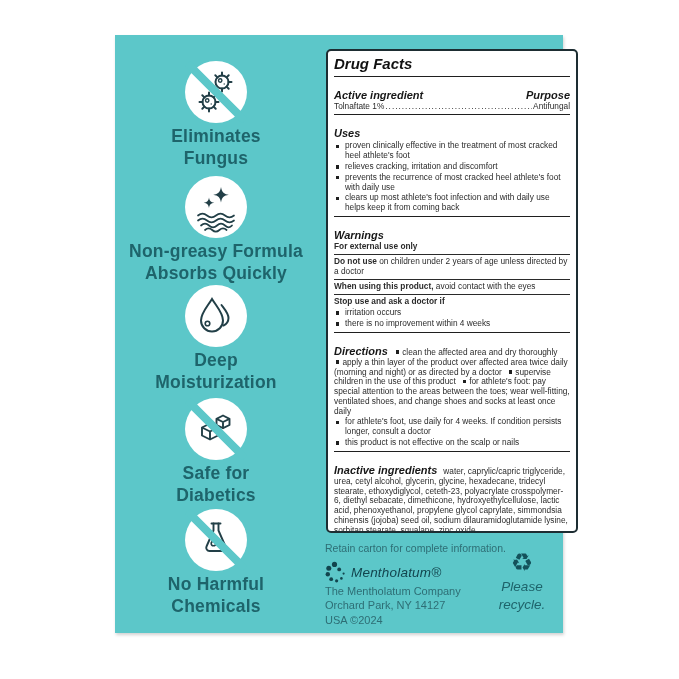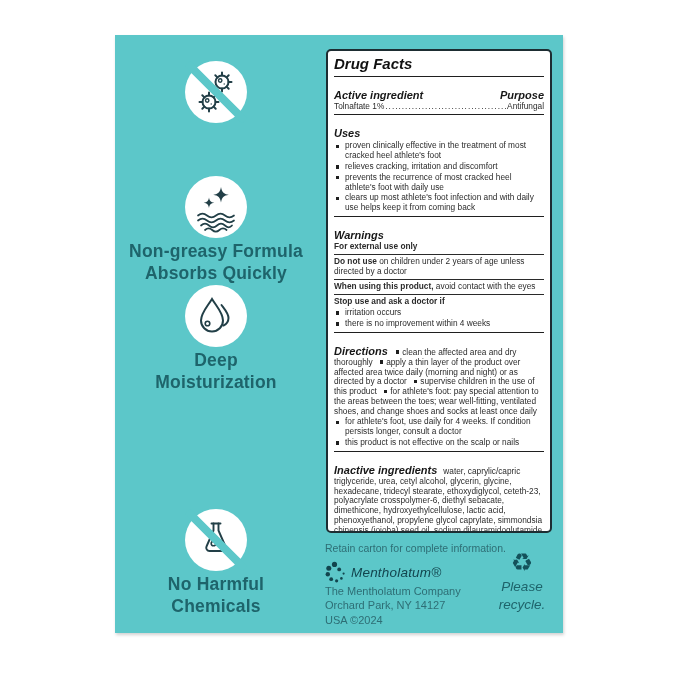--- a/index.html
+++ b/index.html
@@ -17,21 +17,21 @@
   .benefit{position:absolute;left:-6px;width:214px;text-align:center;}
   .benefit svg{width:62px;height:62px;display:block;margin:0 auto;}
   .benefit-label{
     margin-top:3px;font-size:17.5px;line-height:21.5px;font-weight:600;
     color:#1e646b;white-space:pre-line;letter-spacing:.2px;
   }
   .b1{top:26px}.b2{top:141px}.b3{top:250px}.b4{top:363px}.b5{top:474px}
 
   
   .df-box{
-    position:absolute;left:211px;top:14px;width:226px;height:484px;
+    position:absolute;left:211px;top:14px;width:252px;height:484px;
     box-sizing:border-box;background:#ffffff;border:2px solid #1d2d32;
     border-radius:5px;padding:2px 6px 0;overflow:hidden;
     color:#2b2b2b;font-size:8.3px;line-height:1.18;
   }
   .df-title{font-size:15px;font-weight:bold;font-style:italic;color:#111;padding:2px 0 3px;}
   .df-sec{border-top:1.75px solid #1f1f1f;padding:12px 0 3px;}
   .hrow{display:flex;justify-content:space-between;align-items:baseline;}
   .h2{font-size:11px;font-weight:bold;font-style:italic;color:#171717;}
   .leader-row{display:flex;align-items:baseline;}
   .leader{flex:1;overflow:hidden;white-space:nowrap;margin:0 1px;}
@@ -66,20 +66,22 @@
         <path d="M43.5 21 h3 M41.6 16.4 l2.1 -2.1 M37 14.5 v-3 M32.4 16.4 l-2.1 -2.1 M41.6 25.6 l2.1 2.1 M37 27.5 v3"></path>
         <circle cx="35.2" cy="19.5" r="1.7" stroke-width="1.4"></circle>
         <circle cx="39.2" cy="23" r="0.7" fill="#223f47" stroke="none"></circle>
         <circle cx="24" cy="41" r="6.5"></circle>
         <path d="M30.5 41 h3 M28.6 36.4 l2.1 -2.1 M24 34.5 v-3 M19.4 36.4 l-2.1 -2.1 M17.5 41 h-3 M24 47.5 v3 M28.6 45.6 l2.1 2.1 M19.4 45.6 l-2.1 2.1"></path>
         <circle cx="22.2" cy="39.5" r="1.7" stroke-width="1.4"></circle>
         <circle cx="26.2" cy="43" r="0.7" fill="#223f47" stroke="none"></circle>
       </g>
       <rect x="-10" y="27" width="82" height="8" rx="4" fill="#5cc7c9" transform="rotate(45 31 31)"></rect>
     </svg>
+    <div class="benefit-label">Eliminates
+Fungus</div>
   </div>
 
   <div class="benefit b2">
     <svg viewBox="0 0 62 62">
       <circle cx="31" cy="31" r="31" fill="#ffffff"></circle>
       <path d="M36 11 C36.9 16.2 38.6 17.9 43.8 18.8 C38.6 19.7 36.9 21.4 36 26.6 C35.1 21.4 33.4 19.7 28.2 18.8 C33.4 17.9 35.1 16.2 36 11 Z" fill="#223f47"></path>
       <path d="M24 21.5 C24.6 25 25.8 26.2 29.3 26.8 C25.8 27.4 24.6 28.6 24 32.1 C23.4 28.6 22.2 27.4 18.7 26.8 C22.2 26.2 23.4 25 24 21.5 Z" fill="#223f47"></path>
       <g stroke="#223f47" stroke-width="1.7" fill="none" stroke-linecap="round">
         <path d="M13 39.5 q4.5 -3.8 9 0 t9 0 t9 0 t9 0"></path>
         <path d="M13 44.5 q4.5 -3.8 9 0 t9 0 t9 0 t9 0"></path>
@@ -97,20 +99,34 @@
       <g stroke="#223f47" stroke-width="2" fill="none" stroke-linecap="round">
         <path d="M27 14 C32 22 38 28 38 35.5 A11 11 0 0 1 16 35.5 C16 28 22 22 27 14 Z"></path>
         <path d="M36.5 20 C39.5 24 43.5 28.5 43.5 33 A8.5 8.5 0 0 1 38.5 40.5"></path>
         <circle cx="22.5" cy="38.5" r="2.3" stroke-width="1.6"></circle>
       </g>
     </svg>
     <div class="benefit-label">Deep
 Moisturization</div>
   </div>
 
+  <div class="benefit b4">
+    <svg viewBox="0 0 62 62">
+      <circle cx="31" cy="31" r="31" fill="#ffffff"></circle>
+      <g stroke="#223f47" stroke-width="1.9" fill="none" stroke-linejoin="round">
+        <path d="M25 25.5 L33 29.5 L33 37.5 L25 41.5 L17 37.5 L17 29.5 Z"></path>
+        <path d="M17 29.5 L25 33.5 L33 29.5 M25 33.5 L25 41.5"></path>
+        <path d="M38 17.5 L44.5 20.8 L44.5 27 L38 30.2 L31.5 27 L31.5 20.8 Z"></path>
+        <path d="M31.5 20.8 L38 24 L44.5 20.8 M38 24 L38 30.2"></path>
+      </g>
+      <rect x="-10" y="27" width="82" height="8" rx="4" fill="#5cc7c9" transform="rotate(45 31 31)"></rect>
+    </svg>
+    <div class="benefit-label">Safe for
+Diabetics</div>
+  </div>
 
   <div class="benefit b5">
     <svg viewBox="0 0 62 62">
       <circle cx="31" cy="31" r="31" fill="#ffffff"></circle>
       <g stroke="#223f47" stroke-width="1.9" fill="none" stroke-linecap="round" stroke-linejoin="round">
         <path d="M26.5 14.5 h9"></path>
         <path d="M28.5 14.5 v7 L21.5 37.5 a3.2 3.2 0 0 0 3 4.5 h13 a3.2 3.2 0 0 0 3 -4.5 L33.5 21.5 v-7"></path>
         <circle cx="28.5" cy="34.5" r="2.3" stroke-width="1.6"></circle>
         <circle cx="34" cy="31.5" r="1" fill="#223f47" stroke="none"></circle>
       </g>

